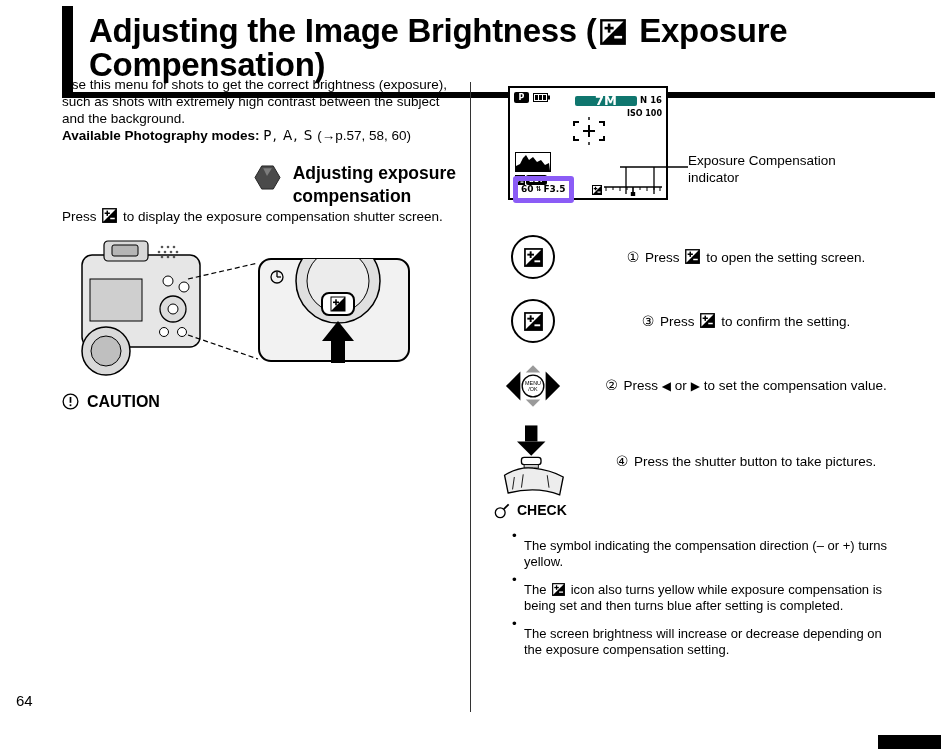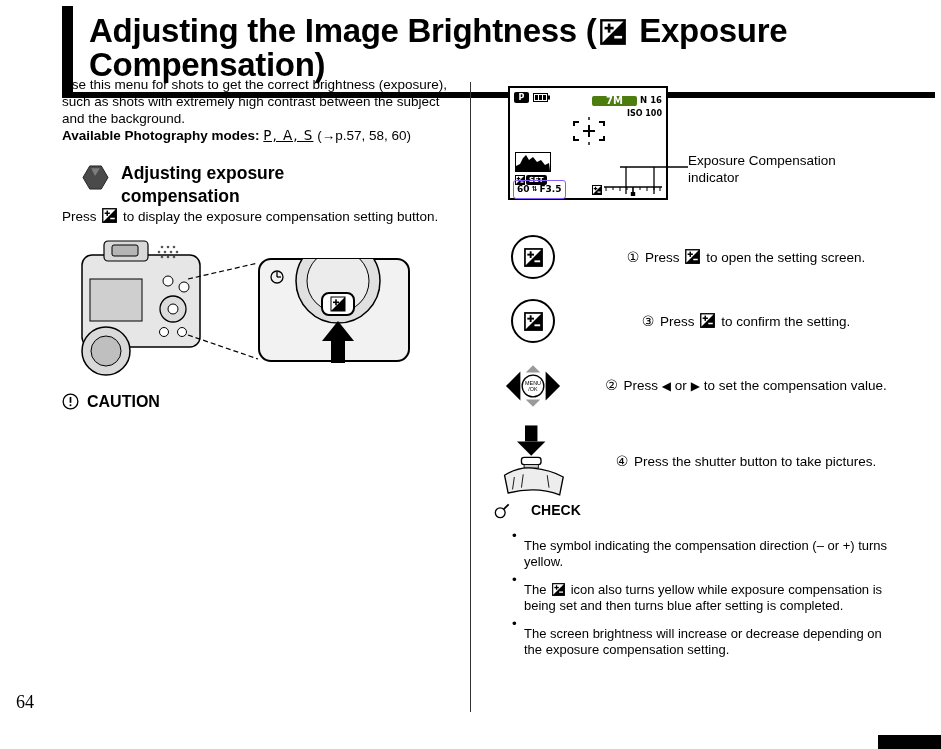--- a/index.html
+++ b/index.html
@@ -18,23 +18,23 @@
   .ec.xs{width:10px;height:10px;vertical-align:-1px;}
 
   
   .divider{position:absolute;left:470px;top:82px;height:630px;width:1px;background:#333;}
   .col-left{position:absolute;left:62px;top:76px;width:394px;font-size:13.5px;line-height:17px;}
   .col-right{position:absolute;left:490px;top:84px;width:450px;height:650px;font-size:13.5px;line-height:17px;}
 
   .col-left p{margin:0;}
   .modes-line{margin-top:0;}
   .modes-label{font-weight:bold;}
-  .mode-letters{font-family:"DejaVu Sans",sans-serif;letter-spacing:1px;text-decoration:underline;}
-
-  .section-head{display:flex;align-items:flex-start;margin:18px 0 0 20px;}
+  .mode-letters{font-family:"DejaVu Sans",sans-serif;letter-spacing:1px;}
+
+  .section-head{display:flex;align-items:flex-start;margin:18px 0 0 20px;justify-content:flex-end;}
   .hex{width:27px;height:25px;margin-right:12px;margin-top:3px;flex:0 0 auto;}
   .section-title{font-size:17.5px;font-weight:bold;line-height:23px;}
 
   .press-line{margin-top:18px;}
 
   .camera-art{margin:10px 0 0 14px;width:345px;height:150px;}
   .camera-svg{width:345px;height:150px;}
 
   .caution{margin-top:8px;}
   .caution-head{display:flex;align-items:center;font-weight:bold;font-size:16px;}
@@ -42,31 +42,31 @@
   .caution-text{margin:6px 0 0 32px !important;width:345px;}
 
   
   .lcd{position:absolute;left:18px;top:2px;width:156px;height:110px;
        border:2px solid #000;background:#fff;
        font-family:"DejaVu Sans",sans-serif;font-weight:bold;}
   .lcd-mode{position:absolute;left:4px;top:4px;width:15px;height:11px;background:#000;color:#fff;
             font-size:8px;line-height:11px;text-align:center;border-radius:2px;}
   .lcd-battery{position:absolute;left:23px;top:5px;width:17px;height:9px;}
   .lcd-topright{position:absolute;right:4px;top:4px;display:flex;align-items:center;}
-  .lcd-res-badge{background:#4d7c0f;color:#fff;font-size:10px;line-height:10px;padding:0 14px;border-radius:2px;}
+  .lcd-res-badge{background:#0f766e;color:#fff;font-size:13px;line-height:10px;padding:0 20px;border-radius:2px;}
   .lcd-quality{font-size:8.5px;margin-left:3px;}
   .lcd-frames{font-size:8.5px;margin-left:3px;}
   .lcd-iso{position:absolute;right:4px;top:17px;font-size:8px;}
   .lcd-focus{position:absolute;left:56px;top:28px;width:46px;height:30px;}
   .lcd-histogram{position:absolute;left:5px;top:64px;width:36px;height:20px;}
   .lcd-set-row{position:absolute;left:5px;top:87px;display:flex;}
   .lcd-set-badge{background:#000;color:#fff;font-size:7px;line-height:10px;padding:0 3px;margin-left:1px;border-radius:2px;}
   .lcd-bottom{position:absolute;left:3px;right:3px;bottom:2px;height:13px;
               display:flex;justify-content:space-between;align-items:center;}
-  .lcd-exposure-box{border:1px solid #8b5cf6;border-radius:3px;padding:0 3px;font-size:9px;
+  .lcd-exposure-box{border:5px solid #8b5cf6;border-radius:3px;padding:0 3px;font-size:9px;
                     display:flex;align-items:center;}
   .lcd-updown{font-size:7px;margin:0 2px;}
   .lcd-scale{display:flex;align-items:center;}
   .scale-svg{width:60px;height:12px;margin-left:1px;}
 
   .callout-svg{position:absolute;left:128px;top:70px;width:72px;height:44px;}
   .indicator-label{position:absolute;left:198px;top:68px;width:190px;font-size:13.5px;line-height:17px;}
 
   .steps{position:absolute;left:0;top:142px;width:450px;}
   .step{display:flex;align-items:center;text-align:center;}
@@ -77,28 +77,28 @@
   .step-icon{width:86px;flex:0 0 auto;display:flex;justify-content:center;align-items:center;}
   .step-btn-circle{width:40px;height:40px;border:2px solid #000;border-radius:50%;
                    display:flex;align-items:center;justify-content:center;background:#fff;}
   .fourway{width:56px;height:46px;}
   .shutter-art{width:64px;height:82px;}
   .step-text{flex:1;padding-right:10px;max-width:340px;}
   .circled{font-family:"DejaVu Sans",sans-serif;font-size:14px;margin-right:2px;}
   .arrow-glyph{font-family:"DejaVu Sans",sans-serif;font-size:12px;}
 
   .check{position:absolute;left:4px;top:418px;width:436px;}
-  .check-head{display:flex;align-items:center;font-weight:bold;font-size:14px;gap:14px;}
+  .check-head{display:flex;align-items:center;font-weight:bold;font-size:14px;}
   .check-head svg{width:16px;height:16px;margin-right:7px;}
   .check-list{list-style:none;margin:8px 0 0 18px;padding:0;}
   .check-list li{display:flex;margin-bottom:1px;}
   .bullet{width:12px;flex:0 0 auto;}
   .bullet-text{width:372px;line-height:16px;font-size:13px;margin-top:11px;}
 
-  .page-number{position:absolute;left:16px;top:692px;font-size:18px;font-family:Liberation Serif, serif;}
+  .page-number{position:absolute;left:16px;top:692px;font-size:15px;}
   .corner-bar{position:absolute;right:0;bottom:0;width:63px;height:14px;background:#000;}
 </style>
 </head>
 <body>
 
 <div class="page">
 
   <header class="title-block">
     <div class="title-text">
       <span>Adjusting the Image Brightness (</span><svg class="ec title-ec" viewBox="0 0 20 20">
@@ -134,21 +134,21 @@
 
     <p class="press-line">
       <span>Press</span>
       <svg class="ec inline-ec" viewBox="0 0 20 20">
           <rect x="1" y="1" width="18" height="18" fill="#fff" stroke="#000" stroke-width="1.8"></rect>
           <polygon points="19,1 19,19 1,19" fill="#000"></polygon>
           <rect x="3.5" y="6" width="7" height="2" fill="#000"></rect>
           <rect x="6" y="3.5" width="2" height="7" fill="#000"></rect>
           <rect x="11" y="13" width="6" height="2" fill="#fff"></rect>
         </svg>
-      <span>to display the exposure compensation setting button.</span>
+      <span>to display the exposure compensation shutter screen.</span>
     </p>
 
     <div class="camera-art">
       <svg class="camera-svg" viewBox="0 0 345 150">
         <defs>
             <clipPath id="zb">
               <rect x="183" y="24" width="150" height="102" rx="12"></rect>
             </clipPath>
           </defs>
         <rect x="6" y="20" width="118" height="92" rx="10" fill="#e6e6e6" stroke="#000" stroke-width="1.5"></rect>

